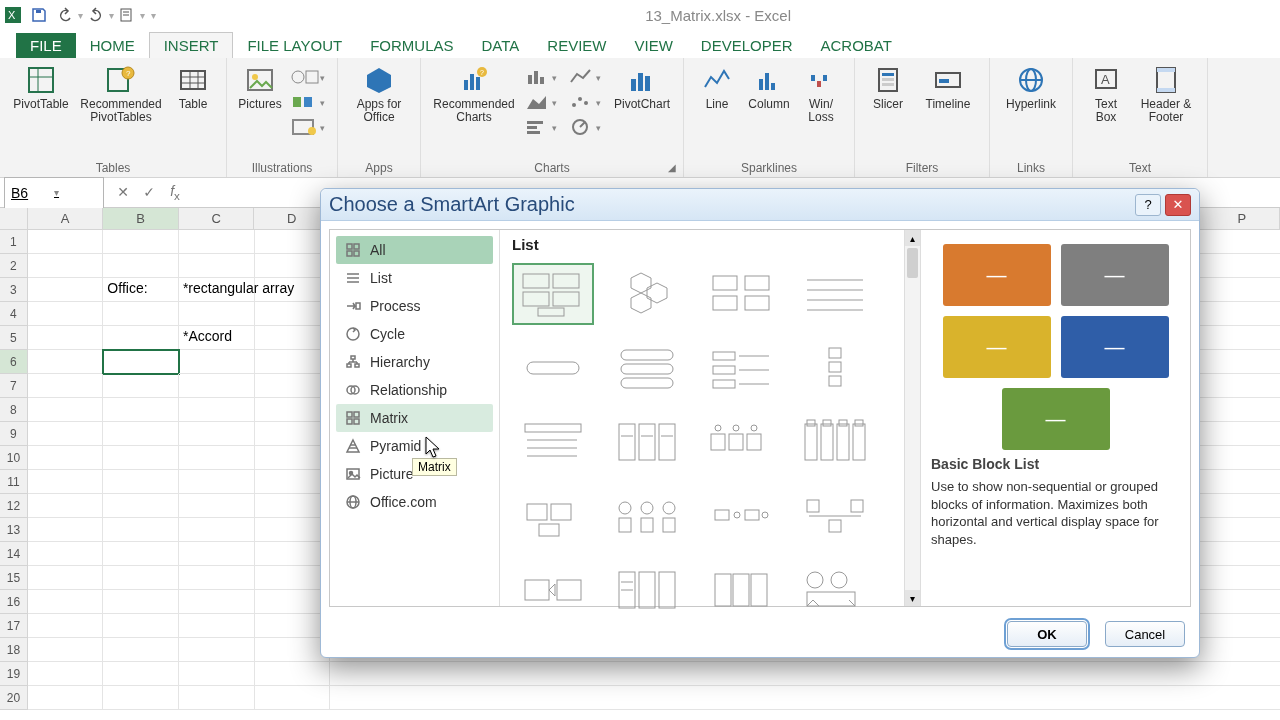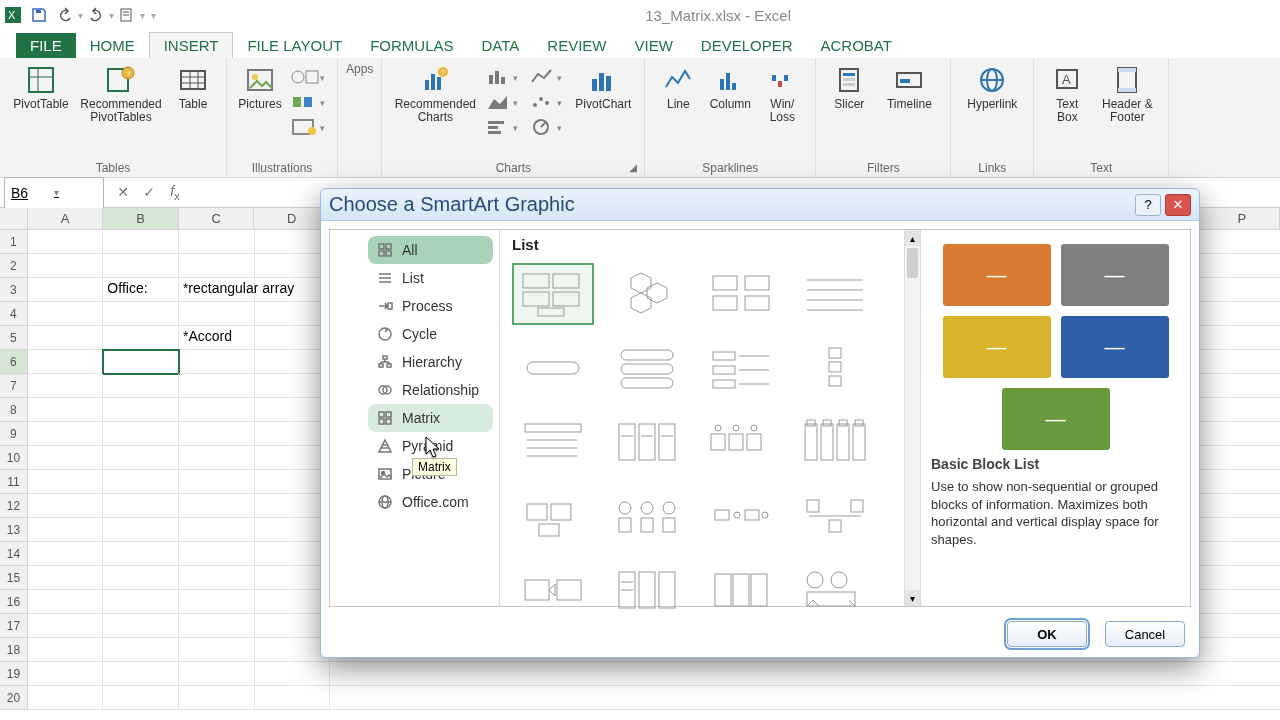--- a/index.html
+++ b/index.html
@@ -54,21 +54,21 @@
 .cell.sel{outline:2px solid #217346;outline-offset:-1px;background:#fff;}
 
 
 .dialog{position:absolute;left:320px;top:188px;width:880px;height:470px;background:#fff;border:1px solid #9fb9d6;border-radius:6px;box-shadow:0 10px 30px rgba(0,0,0,.45);}
 .dialog-head{height:32px;background:linear-gradient(#eaf3fb,#d6e6f5);border-bottom:1px solid #b7cee5;display:flex;align-items:center;padding:0 8px;border-radius:6px 6px 0 0;}
 .dialog-title{font-size:20px;color:#284b7a;flex:1;}
 .hd-btn{width:26px;height:22px;margin-left:4px;border:1px solid #9db6cf;border-radius:3px;display:flex;align-items:center;justify-content:center;font-size:13px;background:#eaf3fb;cursor:pointer;}
 .hd-btn.close{background:#d9534f;color:#fff;border-color:#b03a36;}
 .dialog-body{position:absolute;top:40px;left:8px;right:8px;bottom:50px;border:1px solid #c8c8c8;display:flex;}
 .cats{width:170px;border-right:1px solid #ddd;background:#fff;padding:6px;}
-.cat-item{display:flex;align-items:center;gap:8px;padding:5px 8px;font-size:14px;color:#333;cursor:pointer;border-radius:8px;margin-left:32px;}
+.cat-item{display:flex;align-items:center;gap:8px;padding:5px 8px;font-size:14px;color:#333;cursor:pointer;border-radius:2px;}
 .cat-item.selected{background:#a9d3b8;}
 .cat-item.hover{background:#d8ebdf;}
 .cat-icon{width:18px;height:18px;display:flex;align-items:center;justify-content:center;}
 .cat-icon svg{width:16px;height:16px;stroke:#777;fill:none;stroke-width:1.5;}
 .gallery{flex:1;position:relative;background:#fff;}
 .gal-title{padding:6px 12px;font-size:15px;font-weight:600;color:#222;}
 .gal-grid{display:flex;flex-wrap:wrap;gap:12px;padding:4px 12px 12px 12px;overflow:hidden;}
 .thumb{width:82px;height:62px;border:1px solid transparent;display:flex;align-items:center;justify-content:center;cursor:pointer;}
 .thumb.selected{border:2px solid #5aa56e;background:#eef6ef;}
 .thumb svg{width:72px;height:52px;}
@@ -217,20 +217,30 @@
               <circle cx="22" cy="14" r="4" fill="#f0c84a"></circle>
               <text x="30" y="14" font-size="9" fill="#888">▾</text>
             </svg>
           </div>
     </div>
   </div>
       <div class="rgroup-label">Illustrations</div>
     </div>
 
   <div class="rgroup">
+      <div class="rgroup-row">
+    <div class="rbtn">
+          <div class="rbtn-icon">
+            <svg viewBox="0 0 30 30">
+              <polygon points="15,3 27,10 27,22 15,28 3,22 3,10" fill="#2e75b6"></polygon>
+            </svg>
+          </div>
+          <span>Apps for Office</span>
+        </div>
+  </div>
       <div class="rgroup-label">Apps</div>
     </div>
 
   <div class="rgroup">
       <div class="rgroup-row">
     <div class="rbtn wide">
           <div class="rbtn-icon">
             <svg viewBox="0 0 30 30">
               <rect x="5" y="15" width="4" height="10" fill="#2e75b6"></rect>
               <rect x="11" y="9" width="4" height="16" fill="#2e75b6"></rect>

